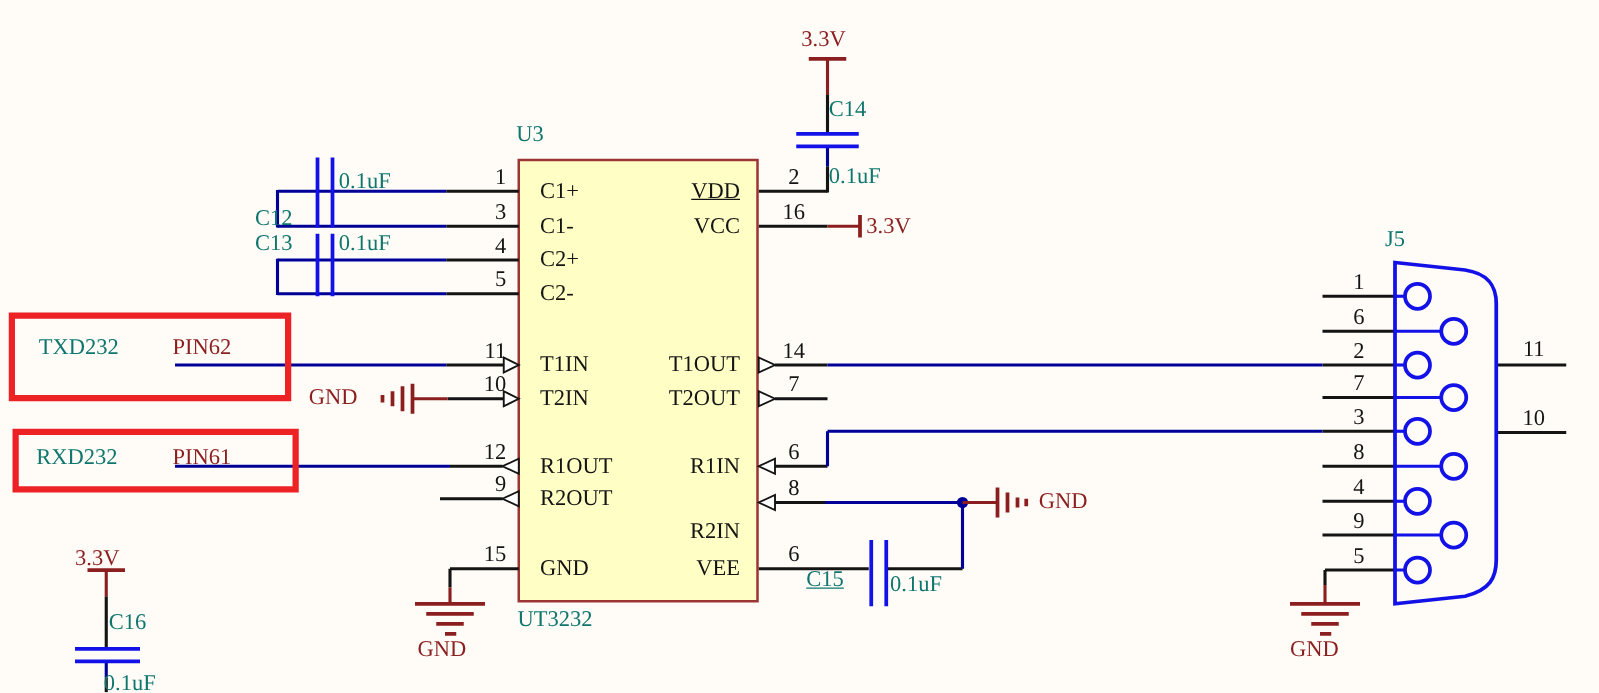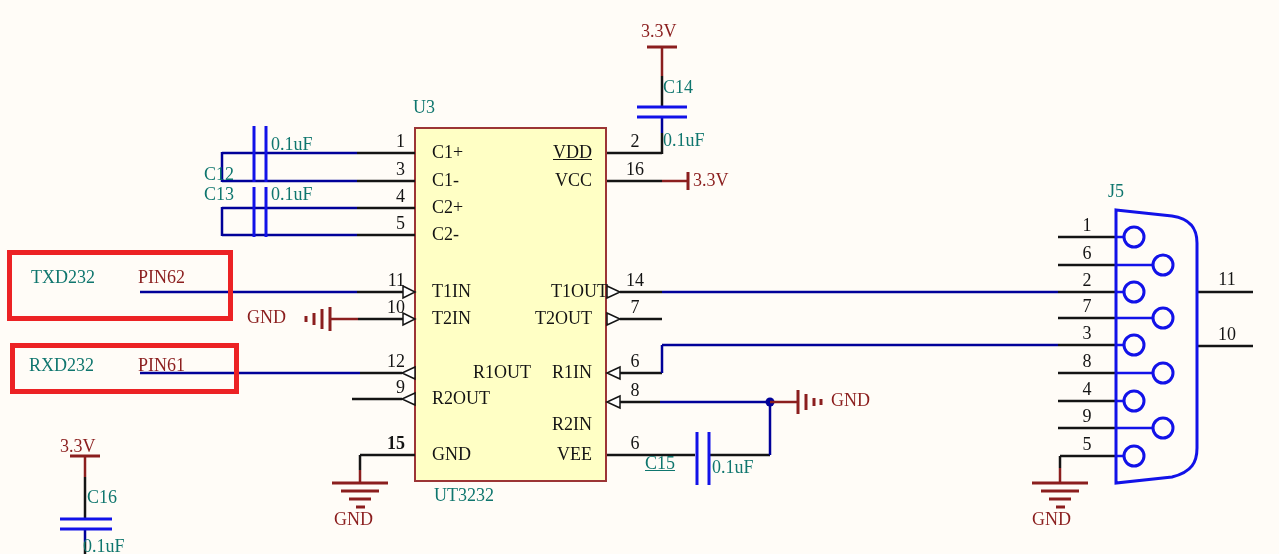--- a/index.html
+++ b/index.html
@@ -173,49 +173,49 @@
         <circle cx="1134" cy="345" r="10"></circle>
         <circle cx="1163" cy="373" r="10"></circle>
         <circle cx="1134" cy="401" r="10"></circle>
         <circle cx="1163" cy="428" r="10"></circle>
         <circle cx="1134" cy="456" r="10"></circle>
       </g>
     </g>
   </svg>
 
   <div class="txt t-blue" style="left:413px;top:98px;">U3</div>
-  <div class="txt t-blue" style="left:414px;top:486px;margin-left:20px;">UT3232</div>
+  <div class="txt t-blue" style="left:414px;top:486px;">UT3232</div>
 
   <div class="txt t-black pin-name-l" style="top:143px;">C1+</div>
   <div class="txt t-black pin-name-l" style="top:171px;text-align:center;">C1-</div>
   <div class="txt t-black pin-name-l" style="top:198px;">C2+</div>
   <div class="txt t-black pin-name-l" style="top:225px;">C2-</div>
   <div class="txt t-black pin-name-l" style="top:282px;">T1IN</div>
   <div class="txt t-black pin-name-l" style="top:309px;">T2IN</div>
-  <div class="txt t-black pin-name-l" style="top:363px;margin-left:41px;">R1OUT</div>
+  <div class="txt t-black pin-name-l" style="top:363px;">R1OUT</div>
   <div class="txt t-black pin-name-l" style="top:389px;">R2OUT</div>
   <div class="txt t-black pin-name-l" style="top:445px;">GND</div>
 
   <div class="txt t-black pin-name-r" style="top:143px;text-decoration:underline;">VDD</div>
   <div class="txt t-black pin-name-r" style="top:171px;">VCC</div>
-  <div class="txt t-black pin-name-r" style="top:282px;padding-left:16px;">T1OUT</div>
+  <div class="txt t-black pin-name-r" style="top:282px;">T1OUT</div>
   <div class="txt t-black pin-name-r" style="top:309px;">T2OUT</div>
   <div class="txt t-black pin-name-r" style="top:363px;">R1IN</div>
   <div class="txt t-black pin-name-r" style="top:415px;">R2IN</div>
   <div class="txt t-black pin-name-r" style="top:445px;">VEE</div>
 
   <div class="txt t-black pin-num-l" style="top:132px;">1</div>
   <div class="txt t-black pin-num-l" style="top:160px;">3</div>
   <div class="txt t-black pin-num-l" style="top:187px;">4</div>
   <div class="txt t-black pin-num-l" style="top:214px;">5</div>
   <div class="txt t-black pin-num-l" style="top:271px;">11</div>
   <div class="txt t-black pin-num-l" style="top:298px;">10</div>
   <div class="txt t-black pin-num-l" style="top:352px;">12</div>
   <div class="txt t-black pin-num-l" style="top:378px;">9</div>
-  <div class="txt t-black pin-num-l" style="top:434px;font-weight:bold;">15</div>
+  <div class="txt t-black pin-num-l" style="top:434px;">15</div>
 
   <div class="txt t-black pin-num-r" style="top:132px;">2</div>
   <div class="txt t-black pin-num-r" style="top:160px;">16</div>
   <div class="txt t-black pin-num-r" style="top:271px;">14</div>
   <div class="txt t-black pin-num-r" style="top:298px;">7</div>
   <div class="txt t-black pin-num-r" style="top:352px;">6</div>
   <div class="txt t-black pin-num-r" style="top:381px;">8</div>
   <div class="txt t-black pin-num-r" style="top:434px;">6</div>
 
   <div class="txt t-blue" style="left:204px;top:135px;margin-top:30px;">C12</div>

